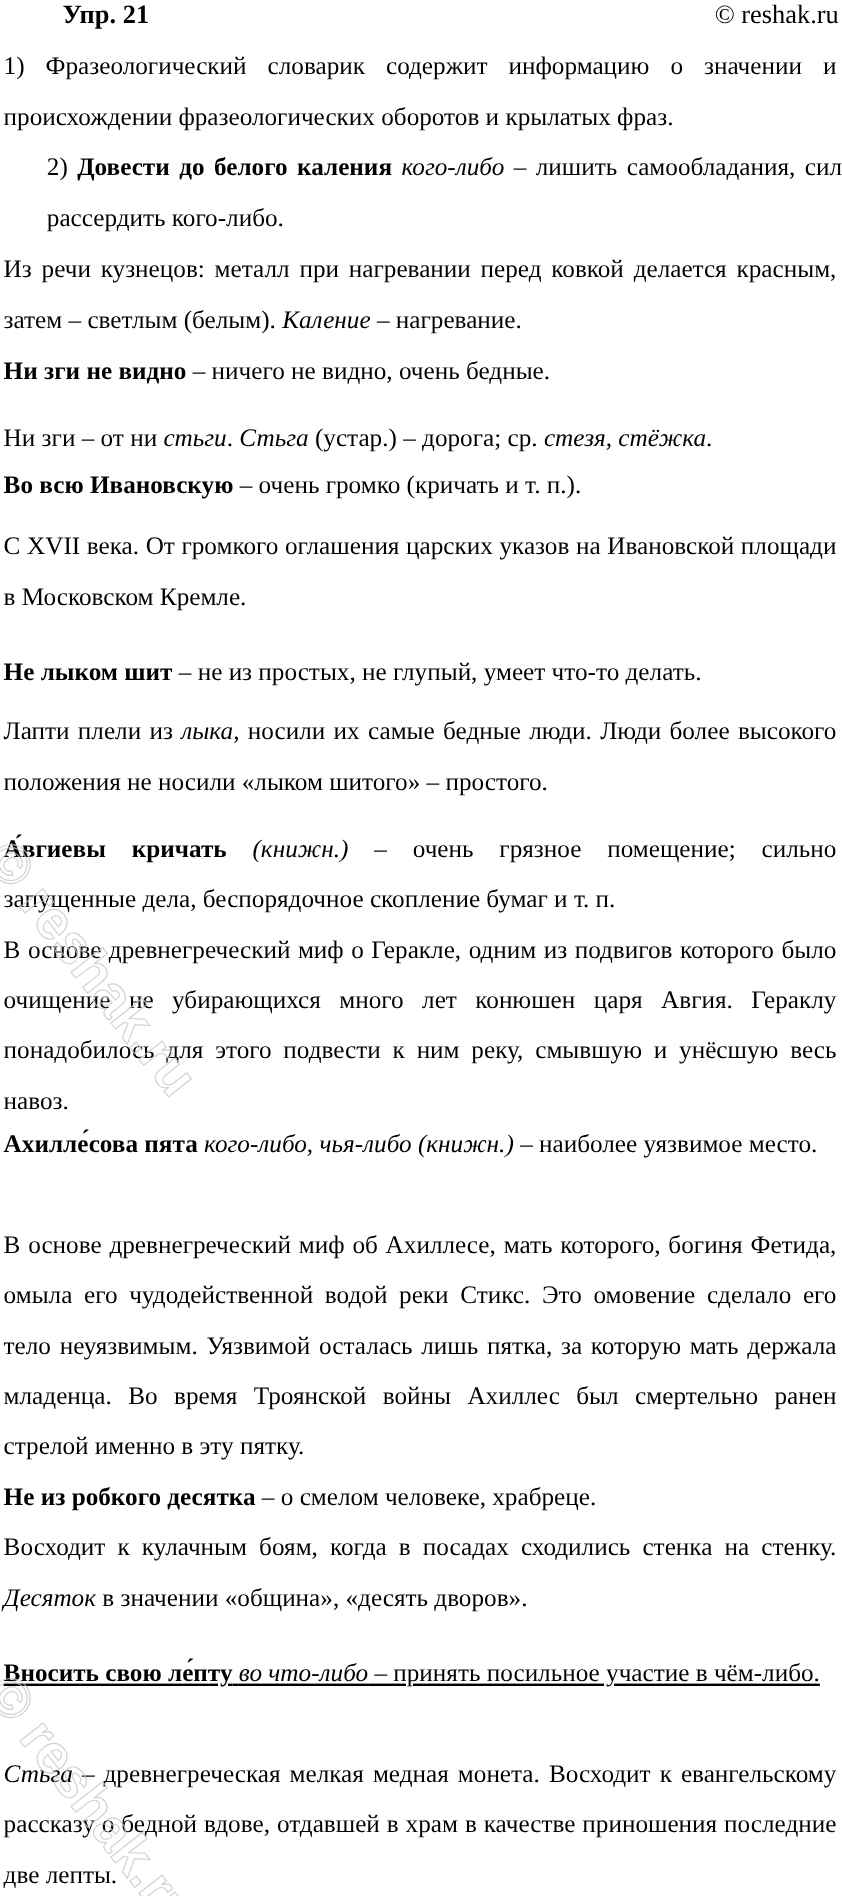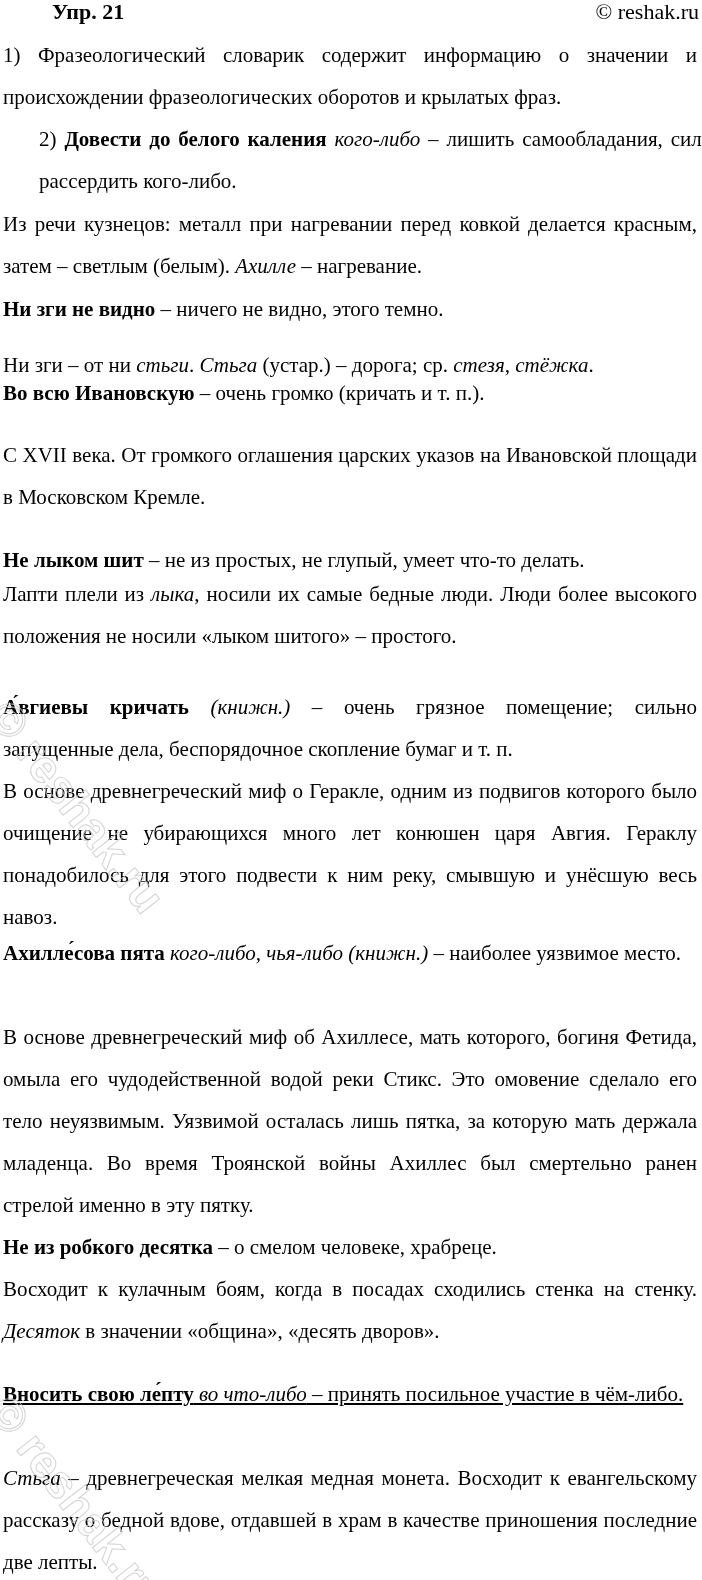--- a/index.html
+++ b/index.html
@@ -27,27 +27,27 @@
 <body>
 
 <div class="header">
   <span class="title">Упр. 21</span>
   <span class="copy">© reshak.ru</span>
 </div>
 
 <div id="content">
     <div class="para" style="top: 34px;"><span>1) Фразеологический словарик содержит информацию о значении и происхождении фразеологических оборотов и крылатых фраз.</span></div>
     <div class="para" style="top: 118px; margin-left: 36px;"><span>2) </span><span class="b">Довести до белого каления</span><span> </span><span class="i">кого-либо</span><span> – лишить самообладания, сильно рассердить кого-либо.</span></div>
-    <div class="para" style="top: 203px;"><span>Из речи кузнецов: металл при нагревании перед ковкой делается красным, затем – светлым (белым). </span><span class="i">Ахилле</span><span> – нагревание.</span></div>
-    <div class="para" style="top: 288px;"><span class="b">Ни зги не видно</span><span> – ничего не видно, этого темно.</span></div>
+    <div class="para" style="top: 203px;"><span>Из речи кузнецов: металл при нагревании перед ковкой делается красным, затем – светлым (белым). </span><span class="i">Каление</span><span> – нагревание.</span></div>
+    <div class="para" style="top: 288px;"><span class="b">Ни зги не видно</span><span> – ничего не видно, очень бедные.</span></div>
     <div class="para" style="top: 344px;"><span>Ни зги – от ни </span><span class="i">стьги</span><span>. </span><span class="i">Стьга</span><span> (устар.) – дорога; ср. </span><span class="i">стезя, стёжка</span><span>.</span></div>
-    <div class="para" style="top: 372px;"><span class="b">Во всю Ивановскую</span><span> – очень громко (кричать и т. п.).</span></div>
+    <div class="para" style="top: 383px;"><span class="b">Во всю Ивановскую</span><span> – очень громко (кричать и т. п.).</span></div>
     <div class="para" style="top: 434px;"><span>С XVII века. От громкого оглашения царских указов на Ивановской площади в Московском Кремле.</span></div>
     <div class="para" style="top: 539px;"><span class="b">Не лыком шит</span><span> – не из простых, не глупый, умеет что-то делать.</span></div>
-    <div class="para" style="top: 573px;"><span>Лапти плели из </span><span class="i">лыка</span><span>, носили их самые бедные люди. Люди более высокого положения не носили «лыком шитого» – простого.</span></div>
+    <div class="para" style="top: 588px;"><span>Лапти плели из </span><span class="i">лыка</span><span>, носили их самые бедные люди. Люди более высокого положения не носили «лыком шитого» – простого.</span></div>
     <div class="para" style="top: 686px;"><span class="b">А́вгиевы кричать</span><span> </span><span class="i">(книжн.)</span><span> – очень грязное помещение; сильно запущенные дела, беспорядочное скопление бумаг и т. п.</span></div>
     <div class="para" style="top: 770px;"><span>В основе древнегреческий миф о Геракле, одним из подвигов которого было очищение не убирающихся много лет конюшен царя Авгия. Гераклу понадобилось для этого подвести к ним реку, смывшую и унёсшую весь навоз.</span></div>
     <div class="para" style="top: 932px;"><span class="b">Ахилле́сова пята</span><span> </span><span class="i">кого-либо, чья-либо (книжн.)</span><span> – наиболее уязвимое место.</span></div>
     <div class="para" style="top: 1016px;"><span>В основе древнегреческий миф об Ахиллесе, мать которого, богиня Фетида, омыла его чудодейственной водой реки Стикс. Это омовение сделало его тело неуязвимым. Уязвимой осталась лишь пятка, за которую мать держала младенца. Во время Троянской войны Ахиллес был смертельно ранен стрелой именно в эту пятку.</span></div>
     <div class="para" style="top: 1226px;"><span class="b">Не из робкого десятка</span><span> – о смелом человеке, храбреце.</span></div>
     <div class="para" style="top: 1268px;"><span>Восходит к кулачным боям, когда в посадах сходились стенка на стенку. </span><span class="i">Десяток</span><span> в значении «община», «десять дворов».</span></div>
     <div class="para" style="top: 1373px; text-decoration: underline;"><span class="b">Вносить свою ле́пту</span><span> </span><span class="i">во что-либо</span><span> – принять посильное участие в чём-либо.</span></div>
     <div class="para" style="top: 1457px;"><span class="i">Стьга</span><span> – древнегреческая мелкая медная монета. Восходит к евангельскому рассказу о бедной вдове, отдавшей в храм в качестве приношения последние две лепты.</span></div>
   </div>
 

